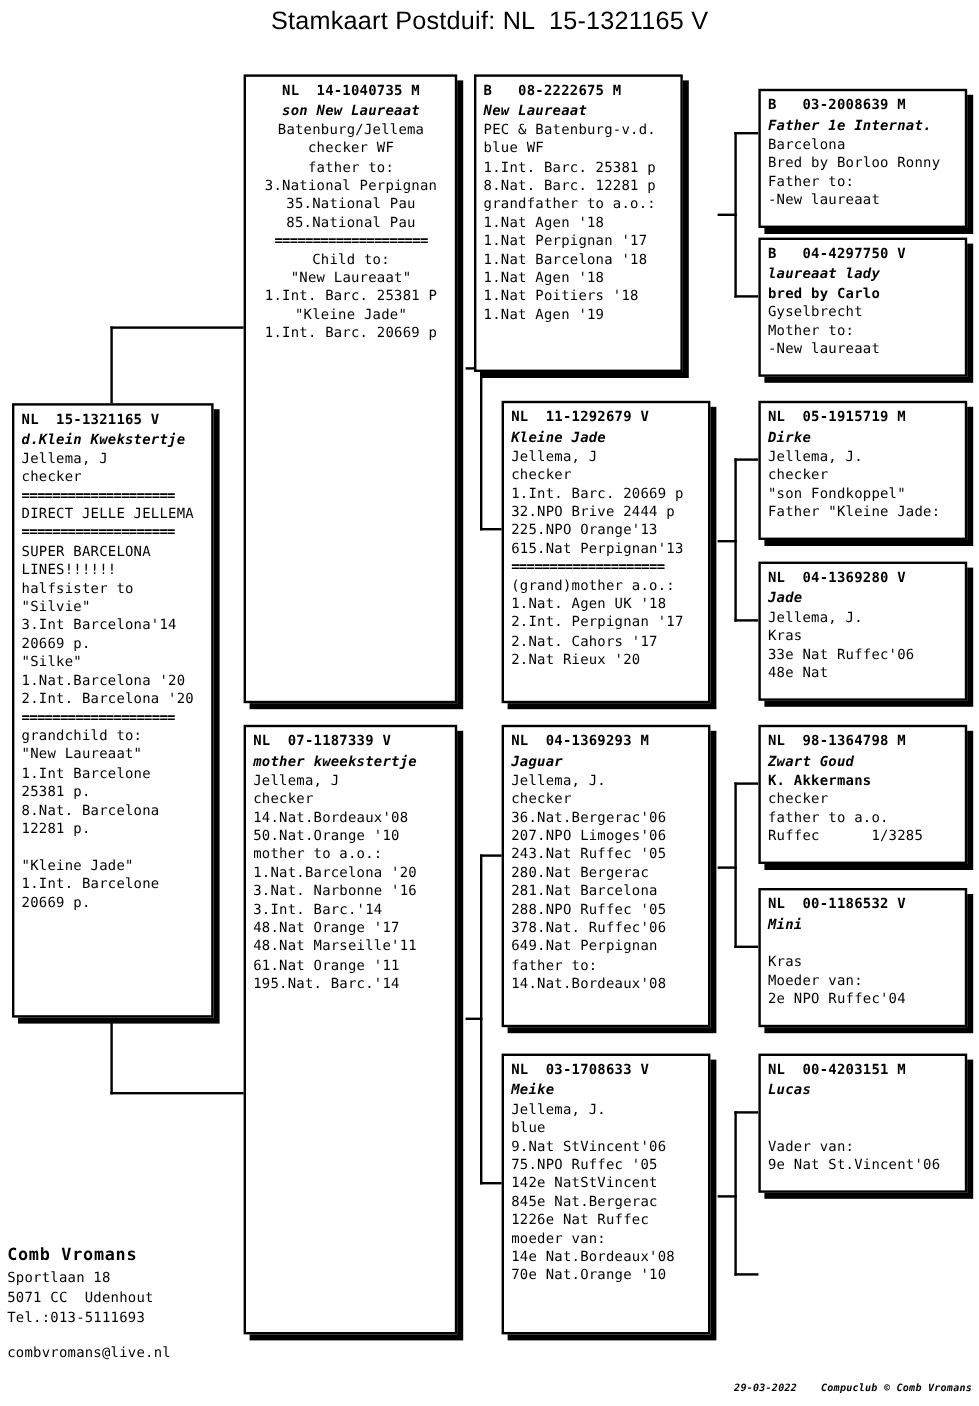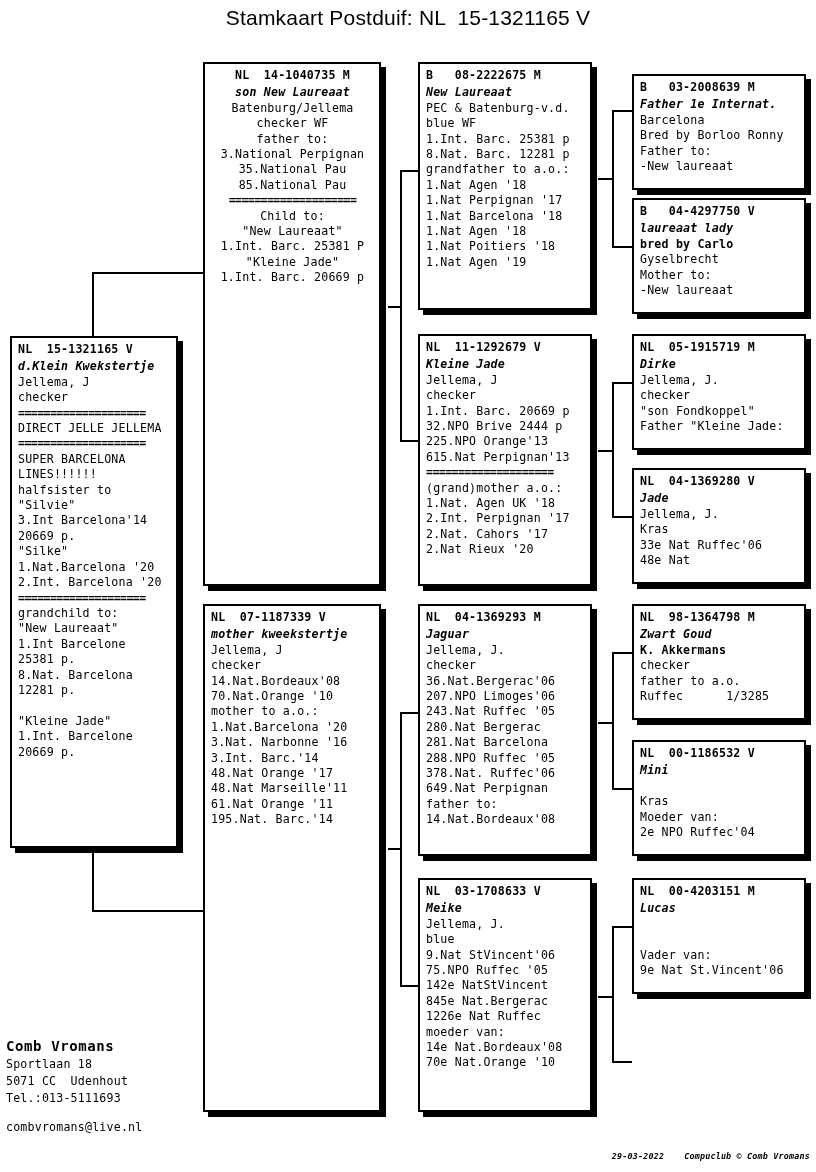--- a/index.html
+++ b/index.html
@@ -205,33 +205,33 @@
       </div>
   </div>
 
   <div class="pbox" style="left:203px; top:604px; width:178px; height:508px;">
     <div class="hdr">NL  07-1187339 V</div>
     <div class="body">
         <div class="ln it">mother kweekstertje</div>
         <div class="ln">Jellema, J</div>
         <div class="ln">checker</div>
         <div class="ln">14.Nat.Bordeaux'08</div>
-        <div class="ln">70.Nat.Orange '10</div>
+        <div class="ln">50.Nat.Orange '10</div>
         <div class="ln">mother to a.o.:</div>
         <div class="ln">1.Nat.Barcelona '20</div>
         <div class="ln">3.Nat. Narbonne '16</div>
         <div class="ln">3.Int. Barc.'14</div>
         <div class="ln">48.Nat Orange '17</div>
         <div class="ln">48.Nat Marseille'11</div>
         <div class="ln">61.Nat Orange '11</div>
         <div class="ln">195.Nat. Barc.'14</div>
       </div>
   </div>
 
-  <div class="pbox" style="left:418px; top:62px; width:174px; height:248px;">
+  <div class="pbox" style="left:395px; top:62px; width:174px; height:248px;">
     <div class="hdr">B   08-2222675 M</div>
     <div class="body">
         <div class="ln it">New Laureaat</div>
         <div class="ln">PEC &amp; Batenburg-v.d.</div>
         <div class="ln">blue WF</div>
         <div class="ln">1.Int. Barc. 25381 p</div>
         <div class="ln">8.Nat. Barc. 12281 p</div>
         <div class="ln">grandfather to a.o.:</div>
         <div class="ln">1.Nat Agen '18</div>
         <div class="ln">1.Nat Perpignan '17</div>

